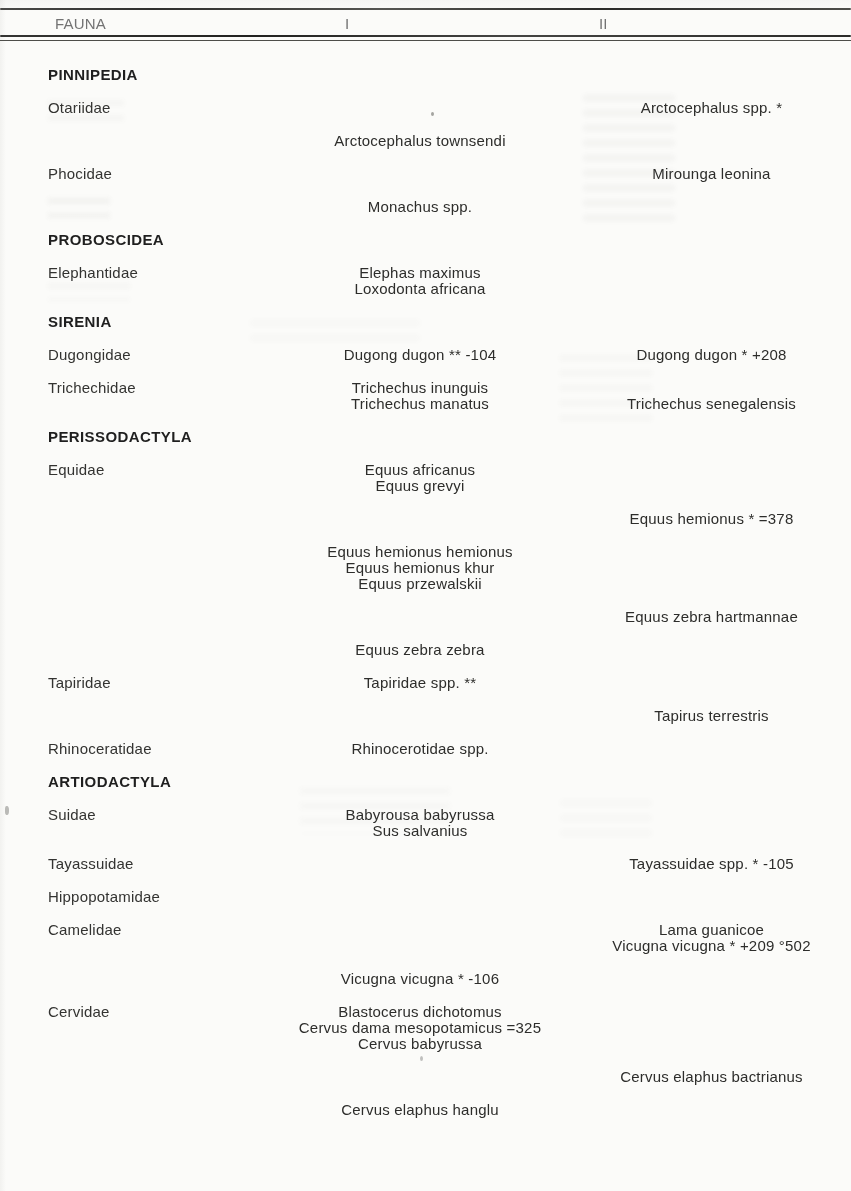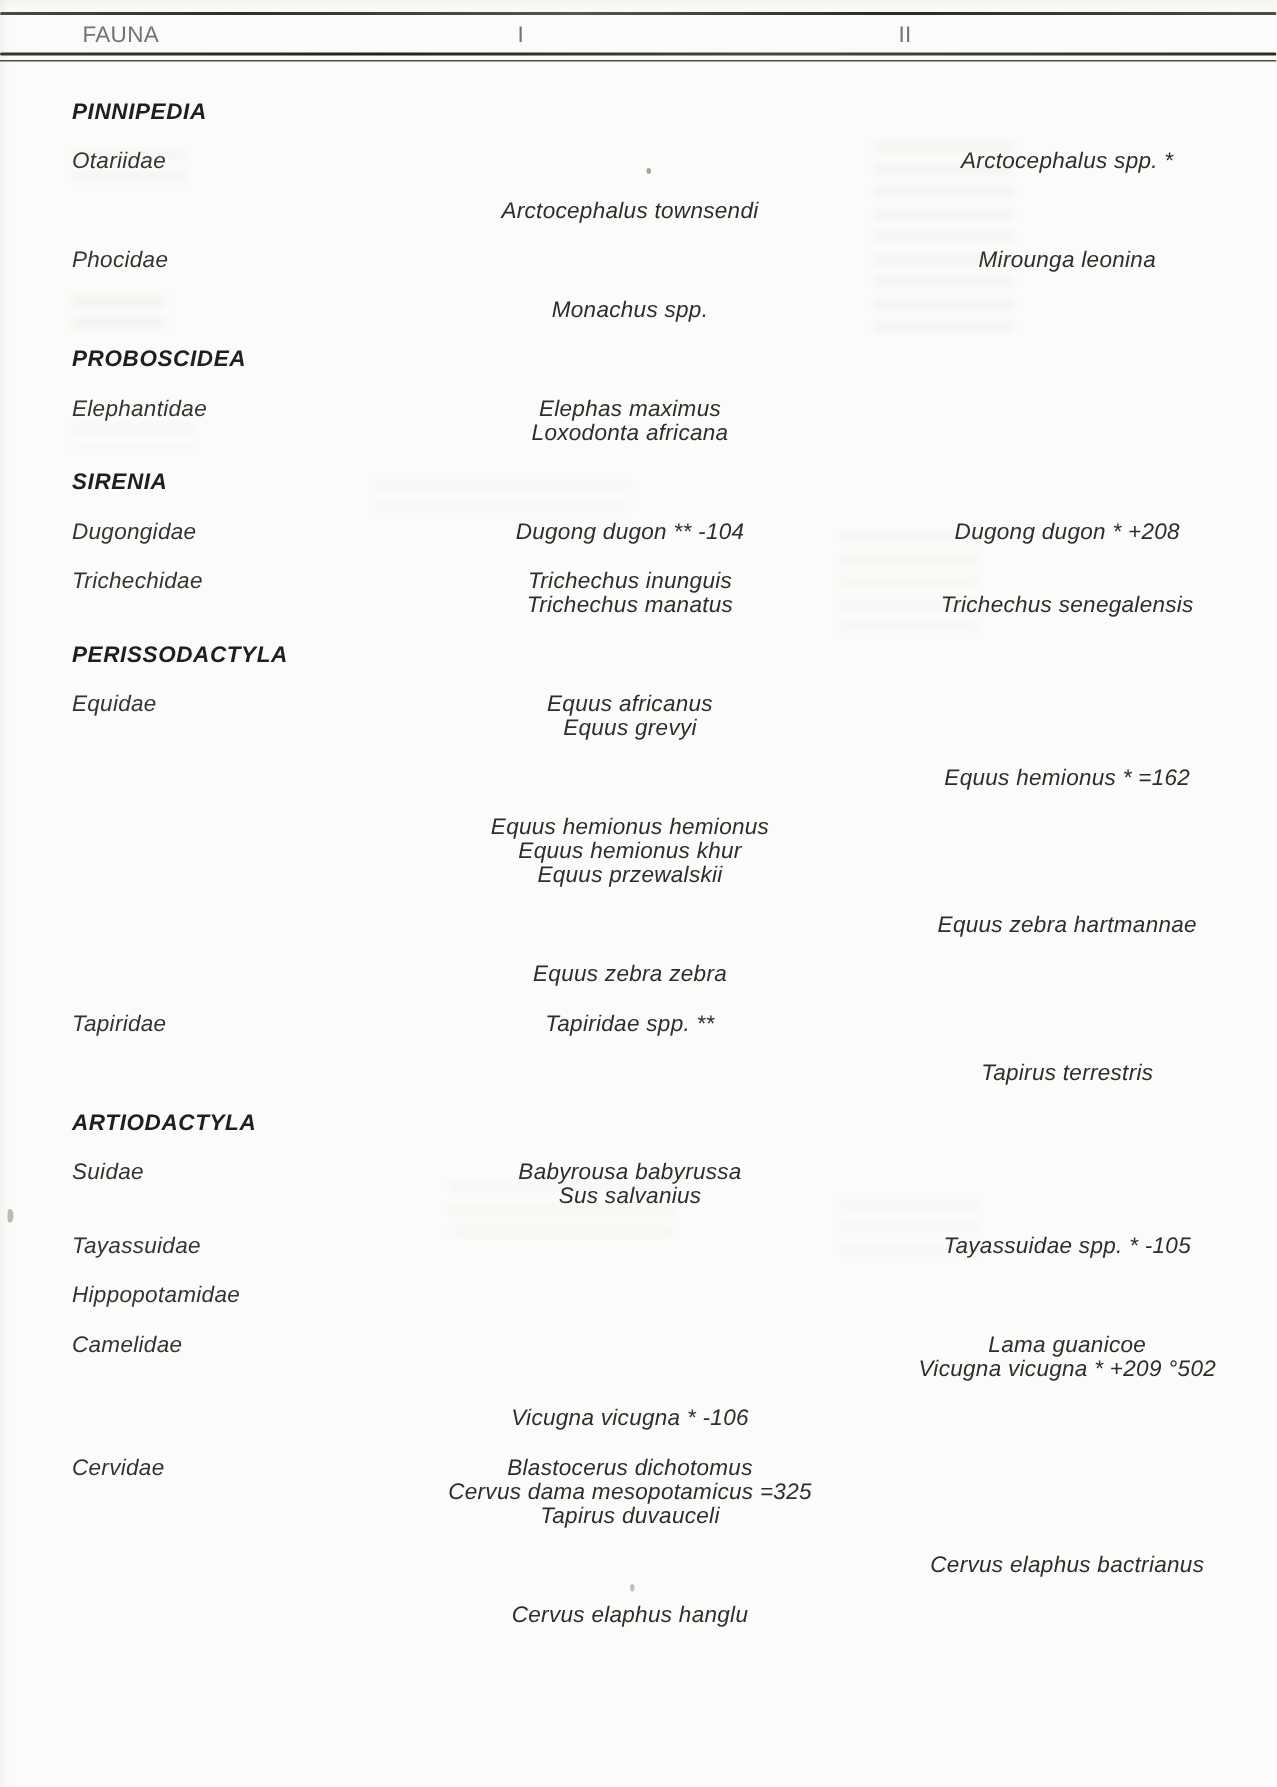--- a/index.html
+++ b/index.html
@@ -52,21 +52,20 @@
   .rule-double-b {
     position: absolute;
     top: 40px; left: 0; right: 0;
     height: 1px;
     background: #4e4e4a;
   }
 
   
   .table-body {
     padding: 13px 0 0 0;
-    font-style: italic;
   }
   .row {
     display: grid;
     grid-template-columns: 220px 304px auto;
     padding-left: 48px;
     margin-bottom: 17px;
     line-height: 16px;
   }
   .order-row {
     margin-top: 8px;
@@ -184,21 +183,21 @@
       <div class="cell col1-cell">
         <div class="species-line">Equus africanus</div>
         <div class="species-line">Equus grevyi</div>
       </div>
       <div class="cell col2-cell"></div>
     </div>
     <div class="row entry-row">
       <div class="cell family-cell"></div>
       <div class="cell col1-cell"></div>
       <div class="cell col2-cell">
-        <div class="species-line">Equus hemionus * =162</div>
+        <div class="species-line">Equus hemionus * =378</div>
       </div>
     </div>
     <div class="row entry-row">
       <div class="cell family-cell"></div>
       <div class="cell col1-cell">
         <div class="species-line">Equus hemionus hemionus</div>
         <div class="species-line">Equus hemionus khur</div>
         <div class="species-line">Equus przewalskii</div>
       </div>
       <div class="cell col2-cell"></div>
@@ -224,20 +223,27 @@
       </div>
       <div class="cell col2-cell"></div>
     </div>
     <div class="row entry-row">
       <div class="cell family-cell"></div>
       <div class="cell col1-cell"></div>
       <div class="cell col2-cell">
         <div class="species-line">Tapirus terrestris</div>
       </div>
     </div>
+    <div class="row entry-row">
+      <div class="cell family-cell"><span>Rhinoceratidae</span></div>
+      <div class="cell col1-cell">
+        <div class="species-line">Rhinocerotidae spp.</div>
+      </div>
+      <div class="cell col2-cell"></div>
+    </div>
     <div class="row order-row">
       <div class="cell"><span class="order-label">ARTIODACTYLA</span></div>
     </div>
     <div class="row entry-row">
       <div class="cell family-cell"><span>Suidae</span></div>
       <div class="cell col1-cell">
         <div class="species-line">Babyrousa babyrussa</div>
         <div class="species-line">Sus salvanius</div>
       </div>
       <div class="cell col2-cell"></div>
@@ -266,21 +272,21 @@
       <div class="cell col1-cell">
         <div class="species-line">Vicugna vicugna * -106</div>
       </div>
       <div class="cell col2-cell"></div>
     </div>
     <div class="row entry-row">
       <div class="cell family-cell"><span>Cervidae</span></div>
       <div class="cell col1-cell">
         <div class="species-line">Blastocerus dichotomus</div>
         <div class="species-line">Cervus dama mesopotamicus =325</div>
-        <div class="species-line">Tapirus duvauceli</div>
+        <div class="species-line">Cervus babyrussa</div>
       </div>
       <div class="cell col2-cell"></div>
     </div>
     <div class="row entry-row">
       <div class="cell family-cell"></div>
       <div class="cell col1-cell"></div>
       <div class="cell col2-cell">
         <div class="species-line">Cervus elaphus bactrianus</div>
       </div>
     </div>

